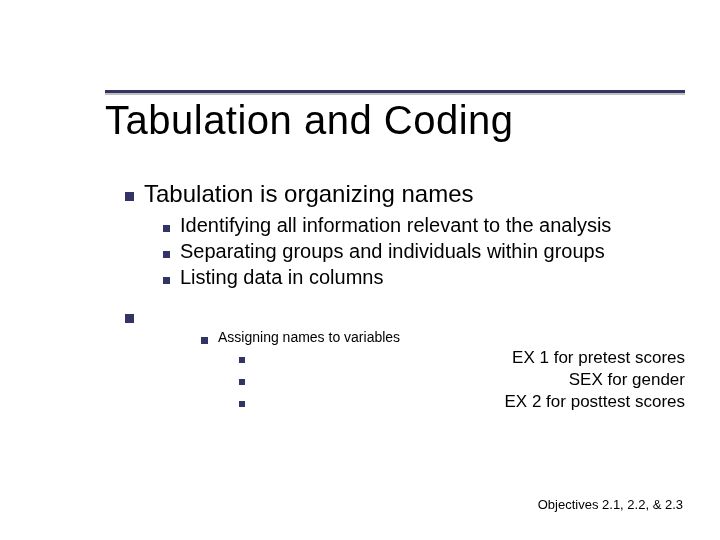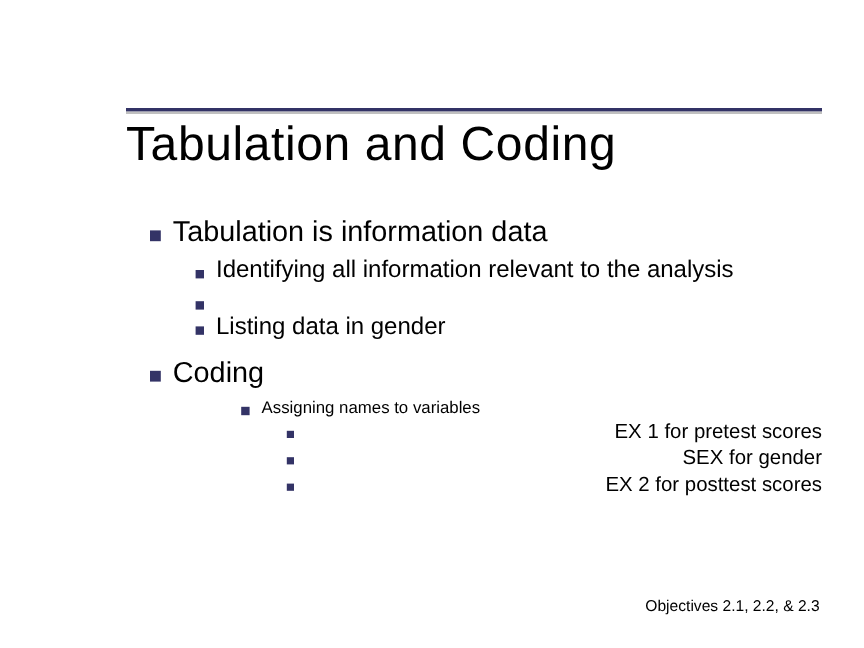--- a/index.html
+++ b/index.html
@@ -83,39 +83,39 @@
 <body>
 
 <div class="slide">
   <div class="rule"></div>
   <div class="title">Tabulation and Coding</div>
 
   <div class="body">
 
     <div class="row lvl1">
       <span class="bullet"></span>
-      <span>Tabulation is information data</span>
+      <span>Tabulation is organizing names</span>
     </div>
     <div class="row lvl2">
       <span class="bullet"></span>
       <span>Identifying all information relevant to the analysis</span>
     </div>
     <div class="row lvl2">
       <span class="bullet"></span>
+      <span>Separating groups and individuals within groups</span>
     </div>
     <div class="row lvl2">
       <span class="bullet"></span>
-      <span>Listing data in gender</span>
+      <span>Listing data in columns</span>
     </div>
 
     <div class="gap"></div>
 
     <div class="row lvl1">
       <span class="bullet"></span>
-      <span>Coding</span>
     </div>
     <div class="row lvl3">
       <span class="bullet"></span>
       <span>Assigning names to variables</span>
     </div>
     <div class="row lvl4">
       <span class="bullet"></span>
       <span>EX 1 for pretest scores</span>
     </div>
     <div class="row lvl4">

